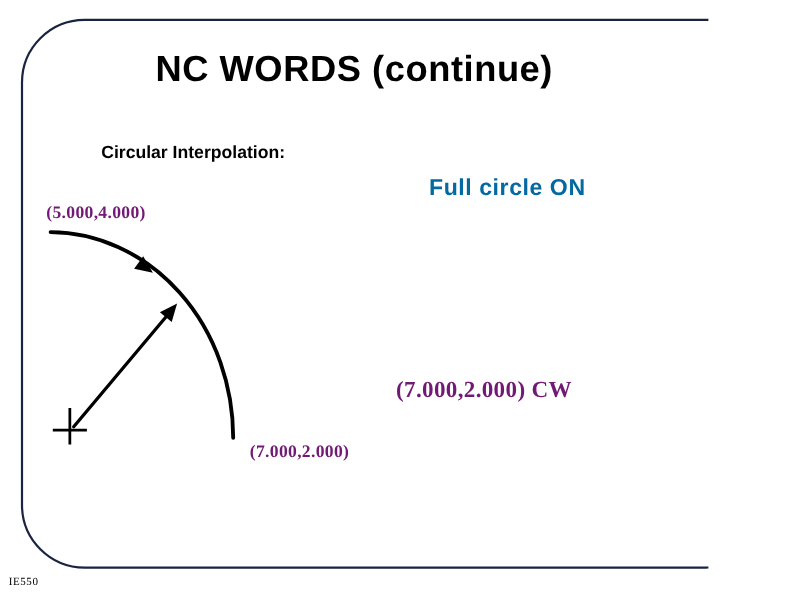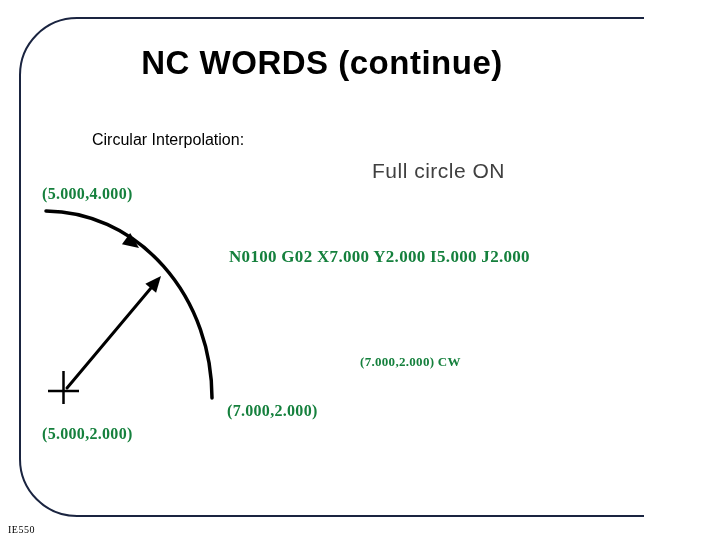--- a/index.html
+++ b/index.html
@@ -36,46 +36,46 @@
     font-weight: bold;
     color: #000000;
     letter-spacing: 0.5px;
   }
   .section-heading {
     position: absolute;
     left: 92px;
     top: 131px;
     font-family: "Liberation Sans", sans-serif;
     font-size: 16px;
-    font-weight: normal;
+    font-weight: bold;
     color: #000000;
   }
   .callout {
     position: absolute;
-    left: 372px;
+    left: 390px;
     top: 159px;
     font-family: "Liberation Sans", sans-serif;
     font-size: 21px;
-    font-weight: normal;
-    color: #404040;
+    font-weight: bold;
+    color: #0369a1;
     letter-spacing: 0.5px;
   }
   .serif-label {
     position: absolute;
     font-family: "Liberation Serif", serif;
     font-size: 16px;
     font-weight: bold;
-    color: #15803d;
+    color: #701a75;
     letter-spacing: 0.3px;
     white-space: nowrap;
   }
   .lbl-start   { left: 42px;  top: 185px; }
   .lbl-nccode  { left: 229px; top: 247px; font-size: 17px; }
   .lbl-cut1    { left: 285px; top: 312px; font-size: 17px; }
-  .lbl-cut2    { left: 360px; top: 342px; font-size: 13px; margin-top: 12px; }
+  .lbl-cut2    { left: 360px; top: 342px; font-size: 21px; }
   .lbl-end     { left: 227px; top: 402px; font-family: Liberation Serif, serif; }
   .lbl-center  { left: 42px;  top: 425px; }
   .footer-code {
     position: absolute;
     left: 8px;
     top: 524px;
     font-family: Liberation Serif, serif;
     font-size: 10px;
     color: #000000;
     letter-spacing: 0.5px;
@@ -97,28 +97,26 @@
   <div class="slide-frame"></div>
 
   <div class="slide-title">NC WORDS (continue)</div>
 
   <div class="section-heading">Circular Interpolation:</div>
 
   <div class="callout">Full circle ON</div>
 
   <div class="serif-label lbl-start">(5.000,4.000)</div>
 
-  <div class="serif-label lbl-nccode">N0100 G02 X7.000 Y2.000 I5.000 J2.000</div>
 
 
   <div class="serif-label lbl-cut2">(7.000,2.000) CW</div>
 
   <div class="serif-label lbl-end">(7.000,2.000)</div>
 
-  <div class="serif-label lbl-center">(5.000,2.000)</div>
 
   <div class="footer-code">IE550</div>
 
   <svg class="diagram-svg" viewBox="0 0 720 540" xmlns="http://www.w3.org/2000/svg">
 
     <path d="M 46 211 A 167 187 0 0 1 212 398" fill="none" stroke="#000000" stroke-width="3.5" stroke-linecap="round"></path>
 
     <polygon points="-16,-7 0,0 -16,7" transform="translate(139,248) rotate(36)" fill="#000000"></polygon>
 
     <line x1="67" y1="388" x2="151" y2="288" stroke="#000000" stroke-width="3" stroke-linecap="round"></line>

